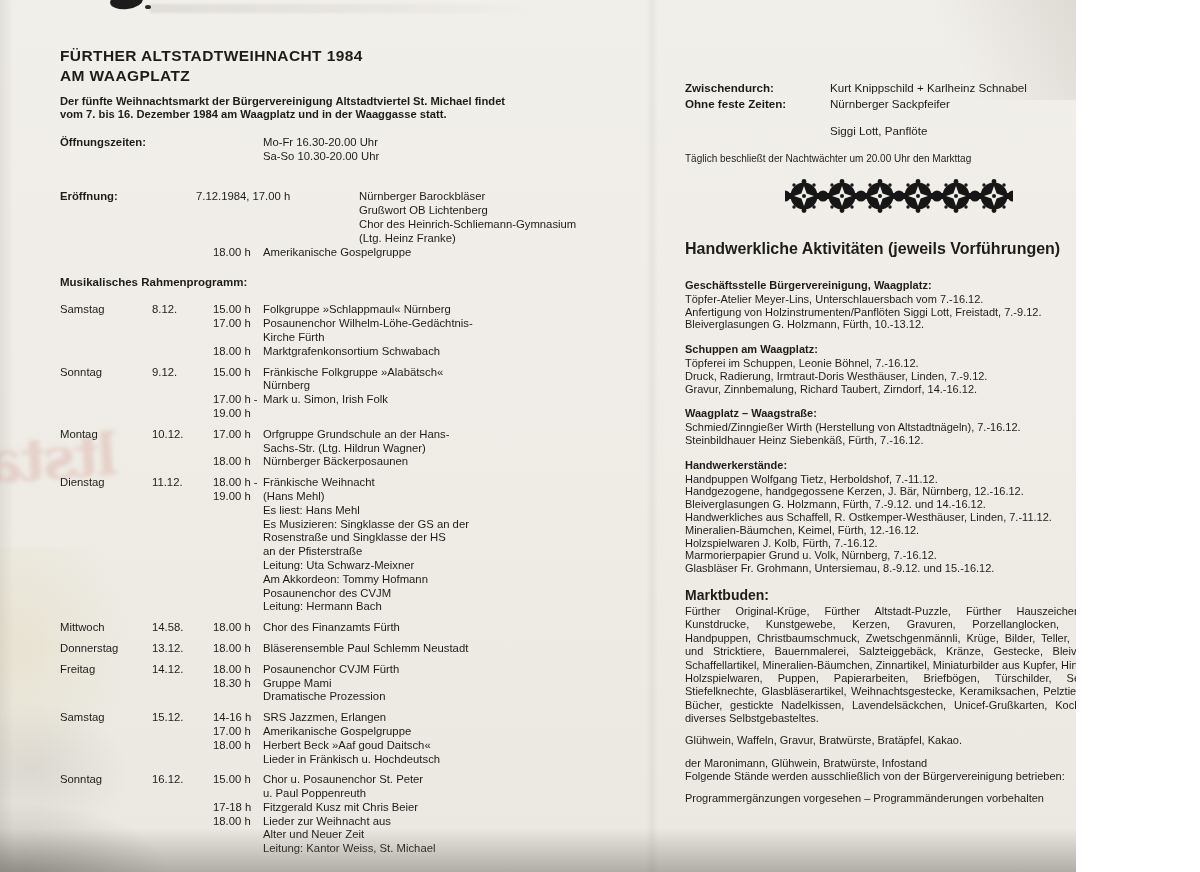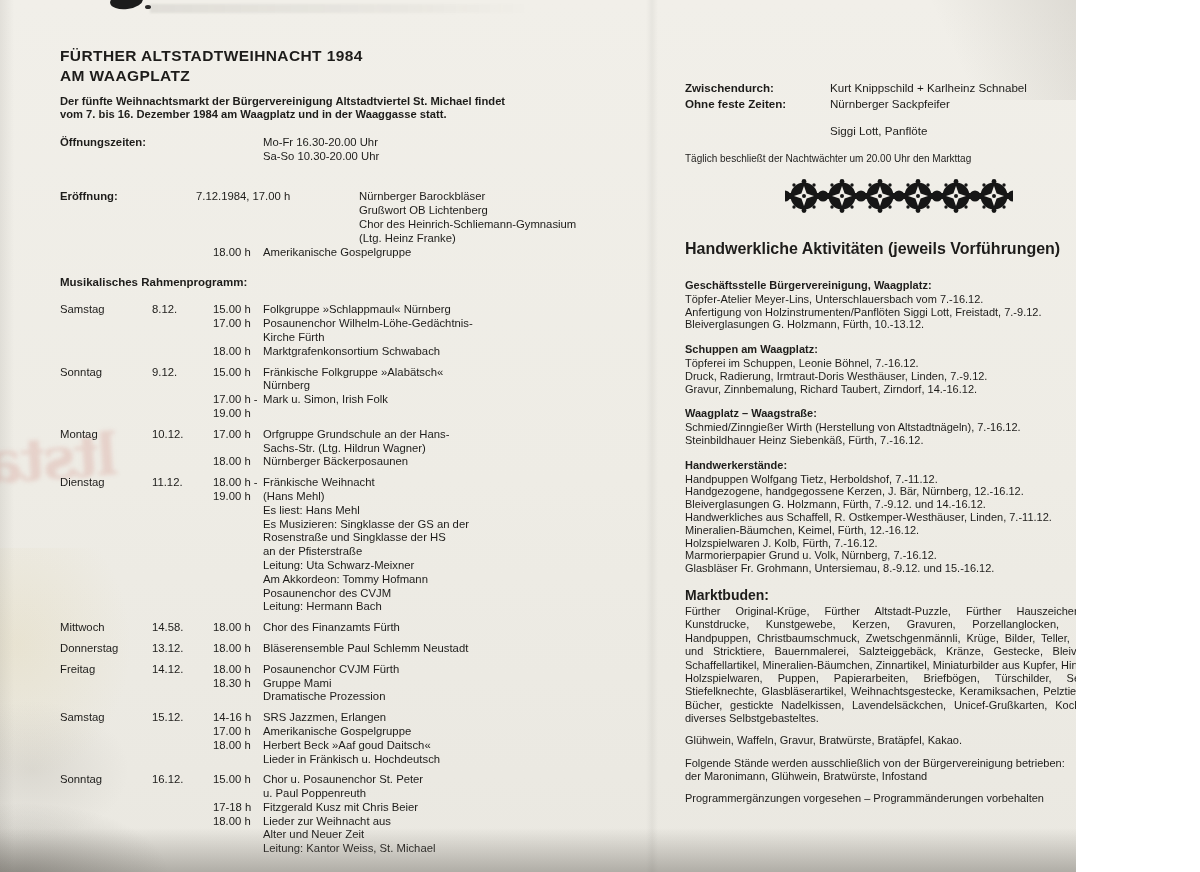--- a/index.html
+++ b/index.html
@@ -389,22 +389,22 @@
           <div class="sec-ln">Glasbläser Fr. Grohmann, Untersiemau, 8.-9.12. und 15.-16.12.</div>
         </div>
       </div>
 
     <div class="mb-h">Marktbuden:</div>
     <div class="mb-text">Fürther Original-Krüge, Fürther Altstadt-Puzzle, Fürther Hauszeichen/Tonmodeln, Kunstdrucke, Kunstgewebe, Kerzen, Gravuren, Porzellanglocken, Gehäckeltes, Handpuppen, Christbaumschmuck, Zwetschgenmännli, Krüge, Bilder, Teller, Strickpuppen und Stricktiere, Bauernmalerei, Salzteiggebäck, Kränze, Gestecke, Bleiverglasungen, Schaffellartikel, Mineralien-Bäumchen, Zinnartikel, Miniaturbilder aus Kupfer, Hinterglasbilder, Holzspielwaren, Puppen, Papierarbeiten, Briefbögen, Türschilder, Seidenmalerei, Stiefelknechte, Glasbläserartikel, Weihnachtsgestecke, Keramiksachen, Pelztiere, Kalender, Bücher, gestickte Nadelkissen, Lavendelsäckchen, Unicef-Grußkarten, Kochbücher und diverses Selbstgebasteltes.</div>
 
     <div class="food">Glühwein, Waffeln, Gravur, Bratwürste, Bratäpfel, Kakao.</div>
 
     <div class="note">
+      <div>der Maronimann, Glühwein, Bratwürste, Infostand</div>
       <div>Folgende Stände werden ausschließlich von der Bürgervereinigung betrieben:</div>
-      <div>der Maronimann, Glühwein, Bratwürste, Infostand</div>
     </div>
 
     <div class="note2">Programmergänzungen vorgesehen – Programmänderungen vorbehalten</div>
   </div>
 
   <div class="bottom-shade"></div>
   <div class="bl-curl"></div>
 </div>
 
 </body></html>

